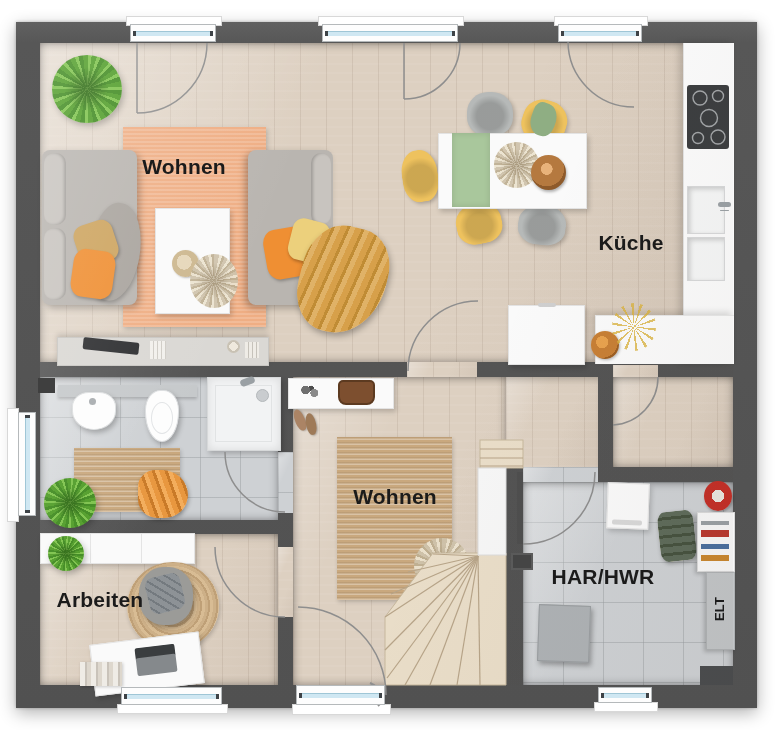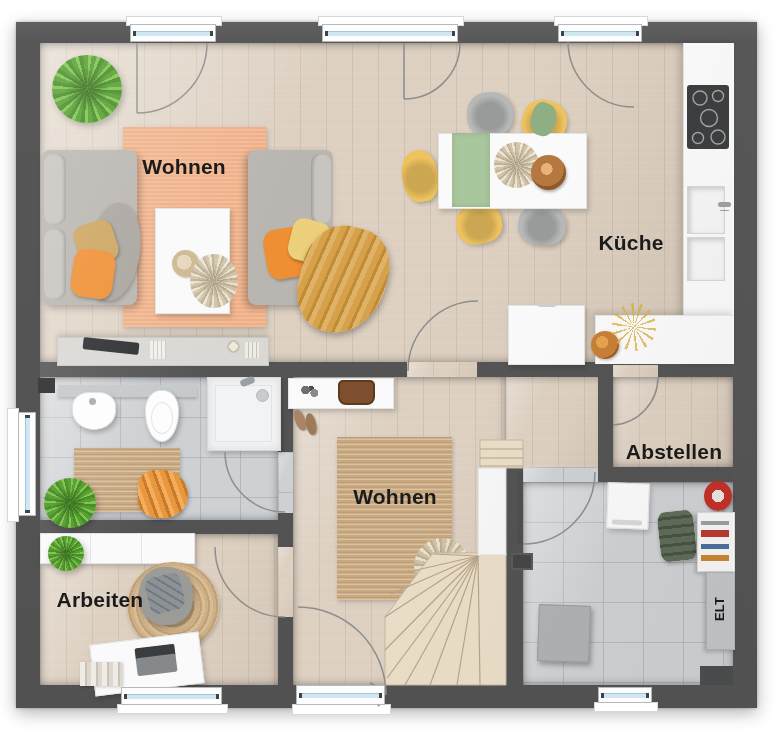--- a/index.html
+++ b/index.html
@@ -263,17 +263,17 @@
   <div class="abs win" style="left:296px;top:685px;width:89px;height:20px;">
       <div class="glass"></div>
     </div>
 
   <div class="abs" style="left:40px;top:43px;width:693px;height:642px;z-index:28;pointer-events:none;
        background:linear-gradient(112deg, rgba(255,255,255,.20) 0%, rgba(255,255,255,0) 32%, rgba(0,0,0,0) 60%, rgba(70,55,45,.05) 100%);"></div>
 
   <div class="abs lbl" style="left:184px;top:167px;">Wohnen</div>
   <div class="abs lbl" style="left:631px;top:243px;">Küche</div>
   <div class="abs lbl" style="left:395px;top:497px;">Wohnen</div>
-  <div class="abs lbl" style="left:674px;top:452px;">Abstellen</div>
   <div class="abs lbl" style="left:100px;top:600px;">Arbeiten</div>
+  <div class="abs lbl" style="left:603px;top:577px;">HAR/HWR</div>
   <div class="abs lbl small" style="left:719px;top:609px;transform:translate(-50%,-50%) rotate(-90deg);">ELT</div>
 
 </div>
 
 </body></html>

